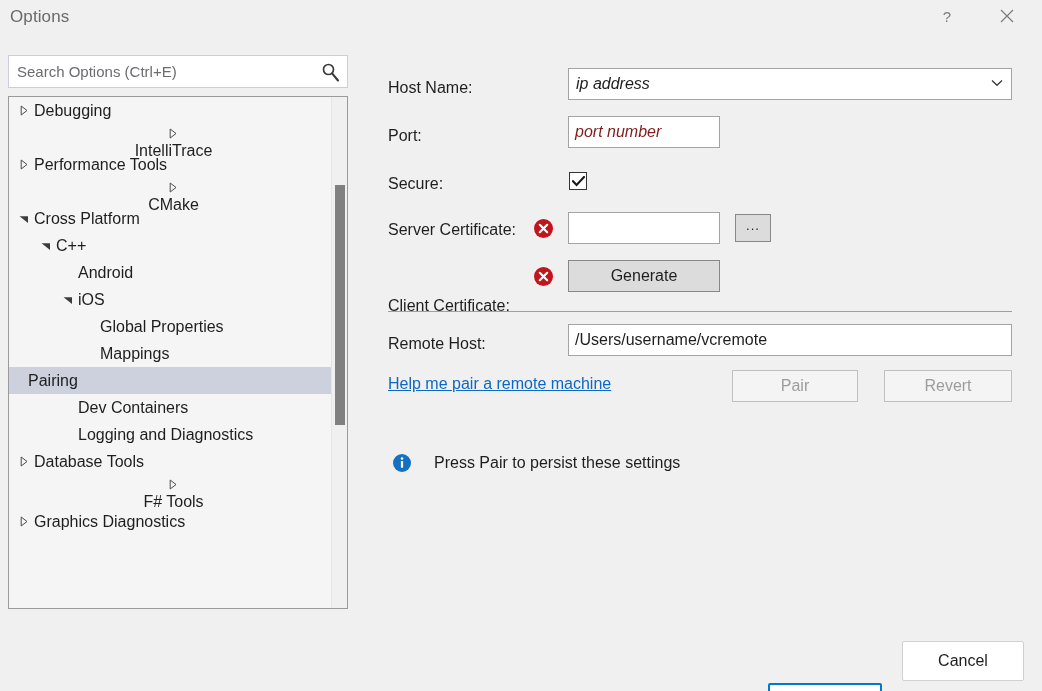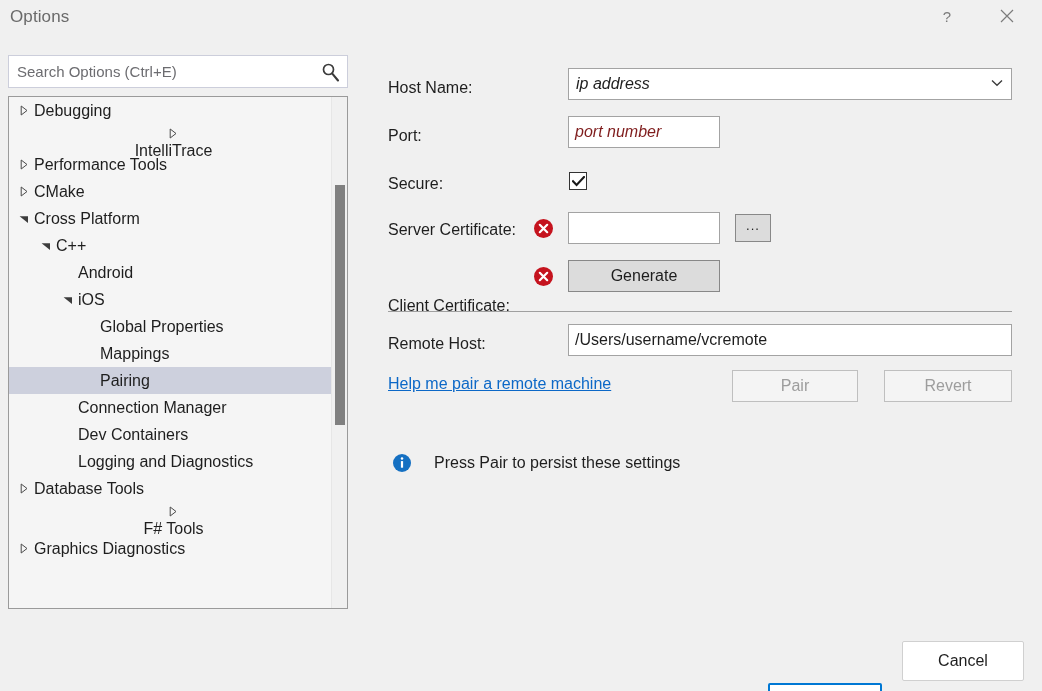--- a/index.html
+++ b/index.html
@@ -315,31 +315,31 @@
         <span class="tree-label">IntelliTrace</span>
       </div>
       <div class="tree-row" style="padding-left: 6px;">
         <span class="expander">
           <svg width="10" height="11" viewBox="0 0 10 11">
             <path d="M2.2 1 L8 5.5 L2.2 10 Z" fill="none" stroke="#4a4a4a" stroke-width="1"></path>
           </svg>
         </span>
         <span class="tree-label">Performance Tools</span>
       </div>
+      <div class="tree-row" style="padding-left: 6px; flex-direction: column;">
+        <span class="expander">
+          <svg width="10" height="11" viewBox="0 0 10 11">
+            <path d="M2.2 1 L8 5.5 L2.2 10 Z" fill="none" stroke="#4a4a4a" stroke-width="1"></path>
+          </svg>
+        </span>
+        <span class="tree-label">CMake</span>
+      </div>
       <div class="tree-row" style="padding-left: 6px;">
         <span class="expander">
           <svg width="10" height="11" viewBox="0 0 10 11">
-            <path d="M2.2 1 L8 5.5 L2.2 10 Z" fill="none" stroke="#4a4a4a" stroke-width="1"></path>
-          </svg>
-        </span>
-        <span class="tree-label">CMake</span>
-      </div>
-      <div class="tree-row" style="padding-left: 6px;">
-        <span class="expander">
-          <svg width="10" height="11" viewBox="0 0 10 11">
             <path d="M0.6 3.2 L9 3.2 L9 10 Z" fill="#3c3c3c"></path>
           </svg>
         </span>
         <span class="tree-label">Cross Platform</span>
       </div>
       <div class="tree-row" style="padding-left: 28px;">
         <span class="expander">
           <svg width="10" height="11" viewBox="0 0 10 11">
             <path d="M0.6 3.2 L9 3.2 L9 10 Z" fill="#3c3c3c"></path>
           </svg>
@@ -359,27 +359,23 @@
         <span class="tree-label">iOS</span>
       </div>
       <div class="tree-row" style="padding-left: 72px;">
         <span class="expander"></span>
         <span class="tree-label">Global Properties</span>
       </div>
       <div class="tree-row" style="padding-left: 72px;">
         <span class="expander"></span>
         <span class="tree-label">Mappings</span>
       </div>
-      <div class="tree-row selected" style="padding-left: 72px;">
+      <div class="tree-row selected" style="">
         <span class="expander"></span>
         <span class="tree-label">Pairing</span>
-      </div>
-      <div class="tree-row" style="padding-left: 50px;">
-        <span class="expander"></span>
-        <span class="tree-label">Connection Manager</span>
       </div>
       <div class="tree-row" style="padding-left: 50px;">
         <span class="expander"></span>
         <span class="tree-label">Dev Containers</span>
       </div>
       <div class="tree-row" style="padding-left: 50px;">
         <span class="expander"></span>
         <span class="tree-label">Logging and Diagnostics</span>
       </div>
       <div class="tree-row" style="padding-left: 6px;">

